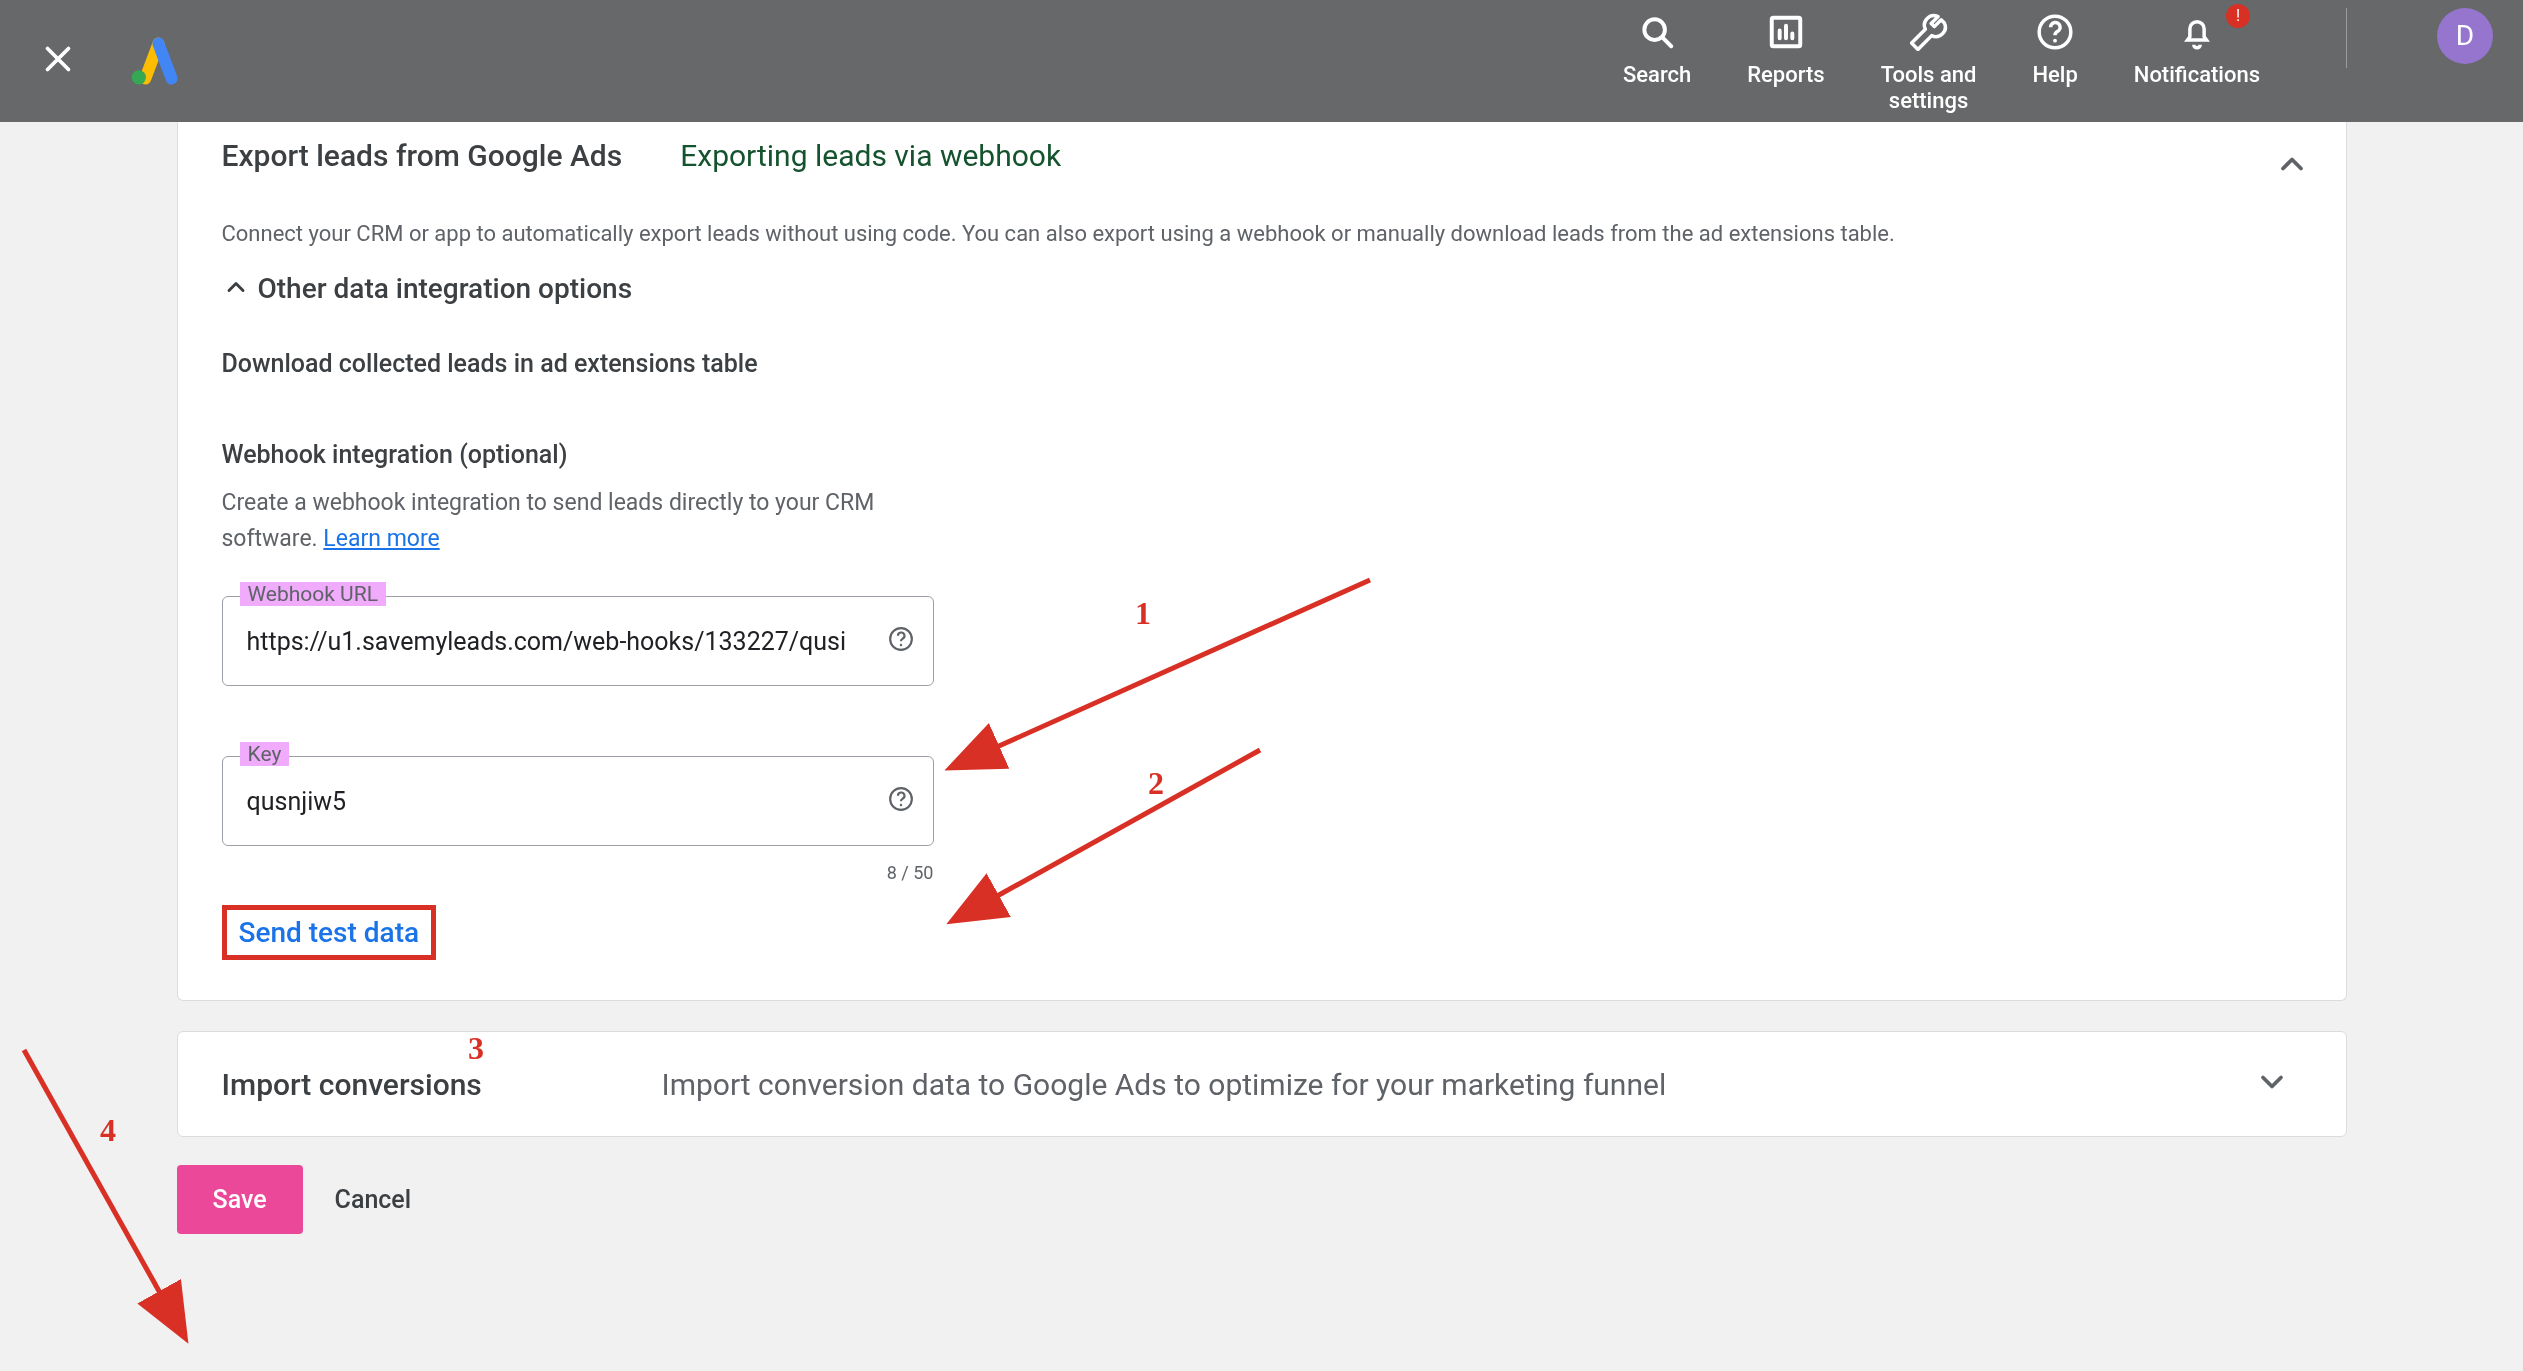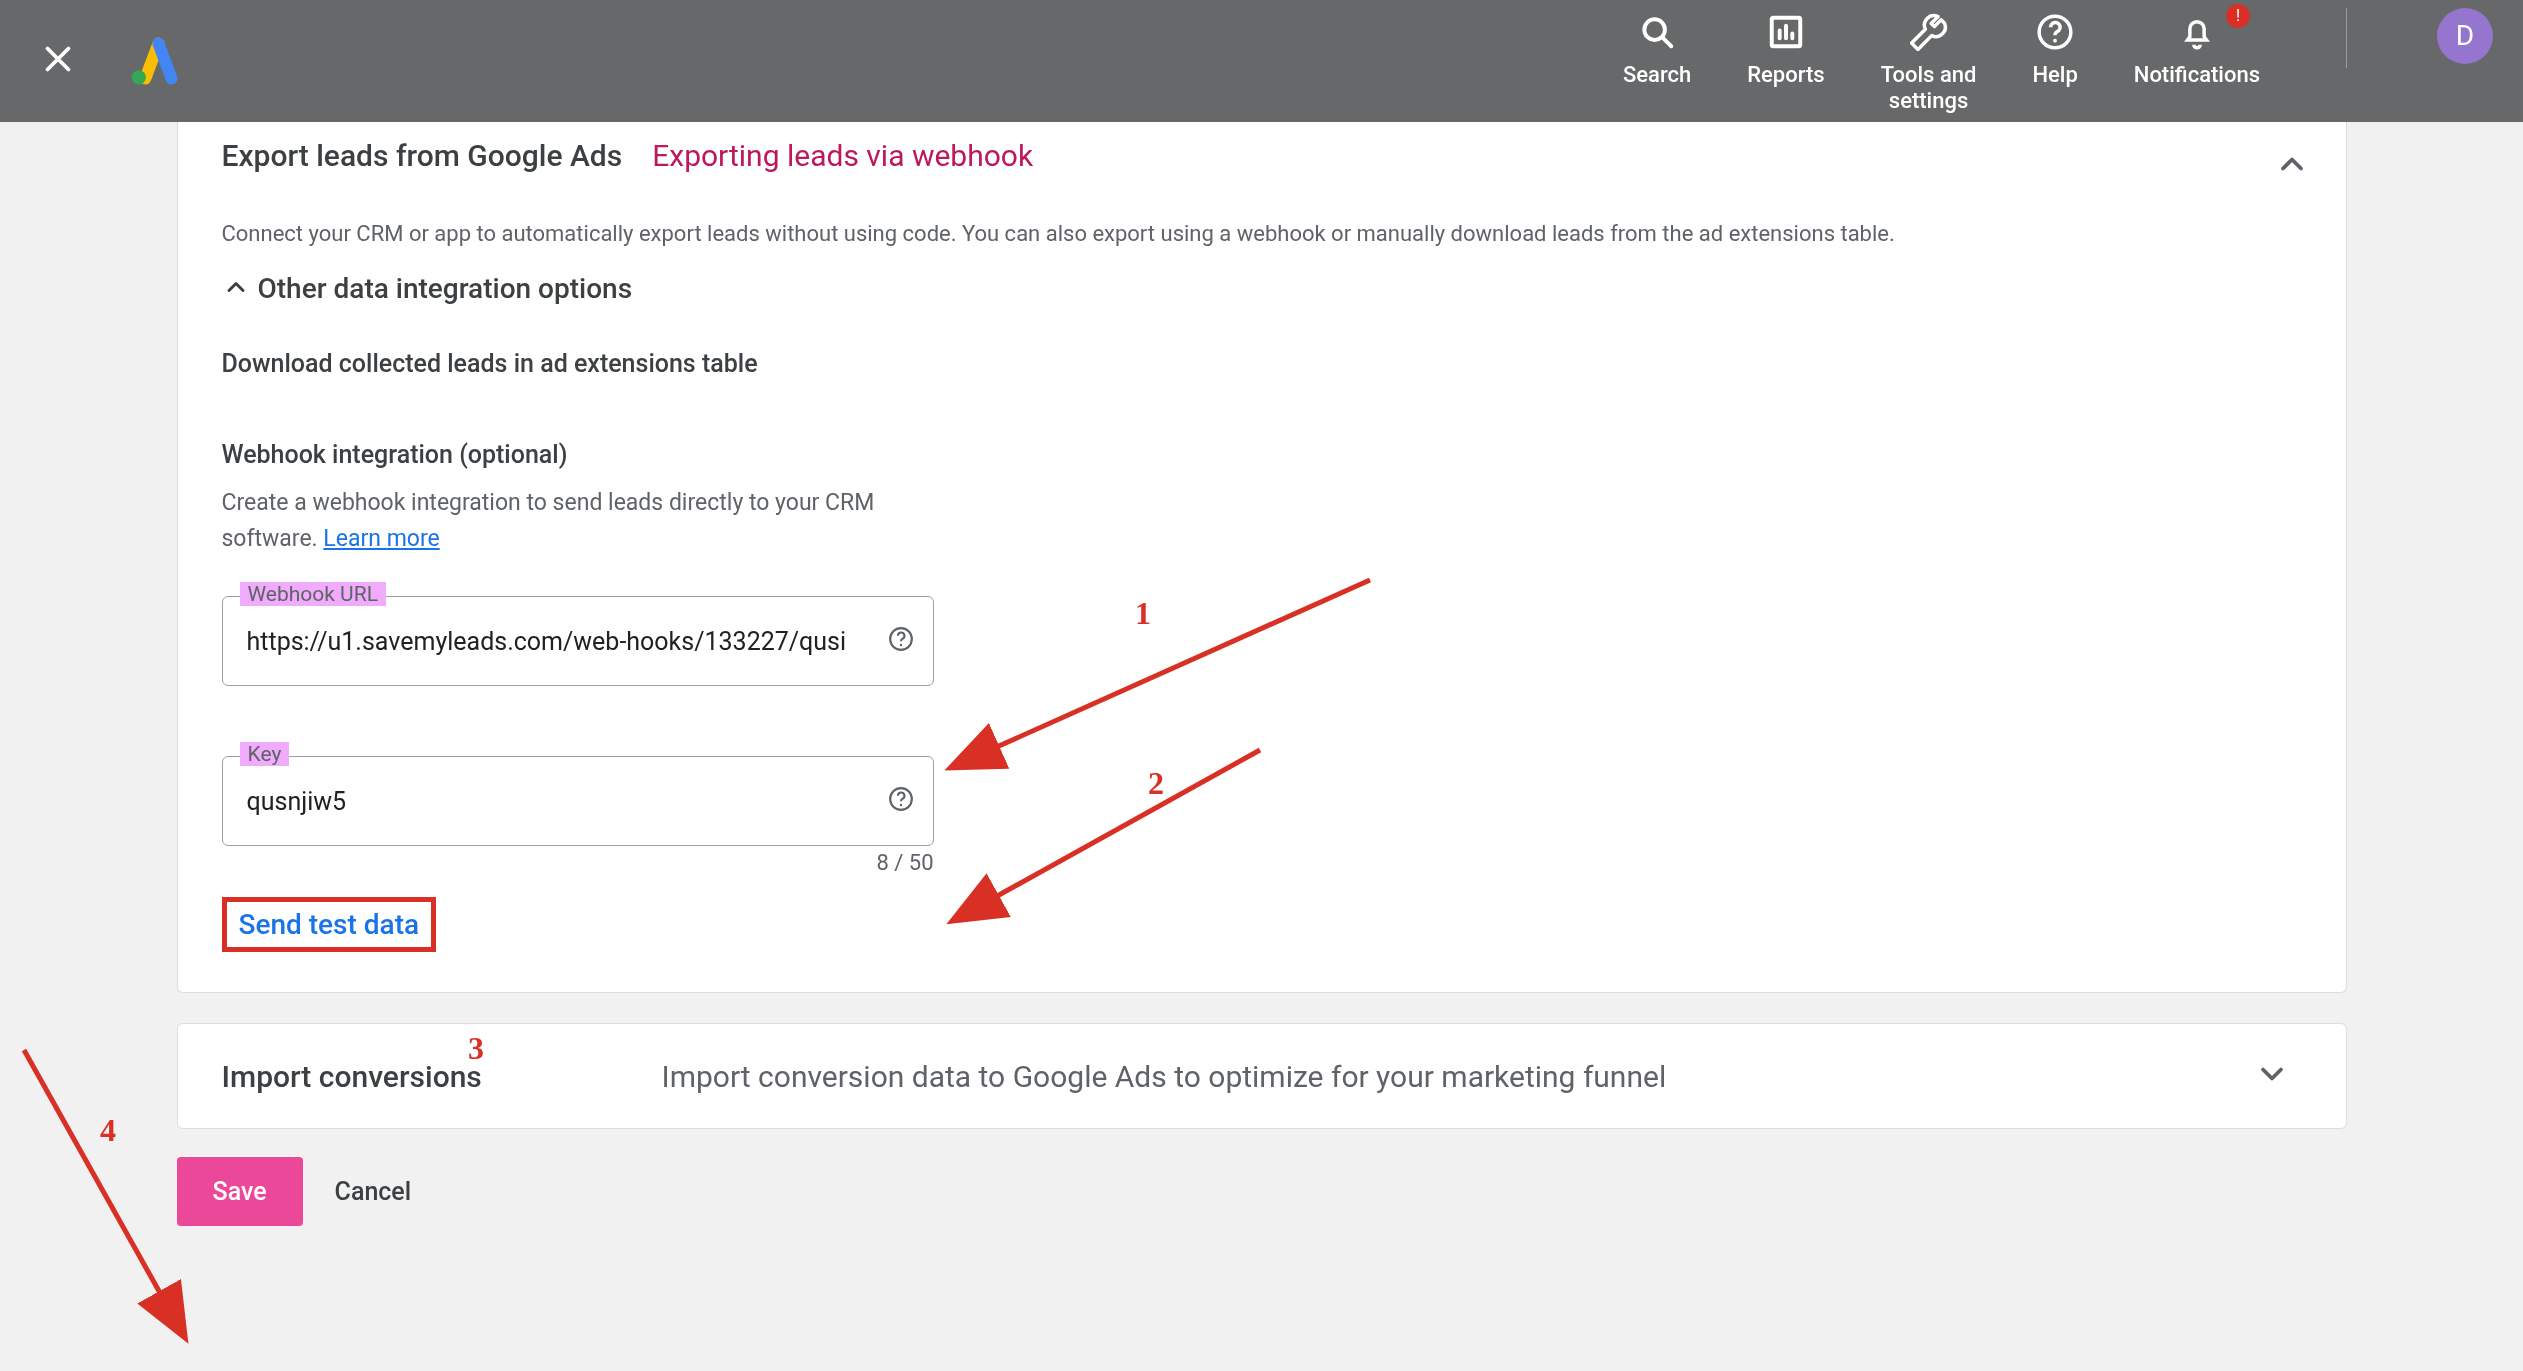--- a/index.html
+++ b/index.html
@@ -38,42 +38,42 @@
   margin: 0 auto;
   background: #fff;
   border: 1px solid #dadce0;
   border-radius: 6px;
   position: relative;
 }
 .card1 { margin-top: 0; border-top: none; border-top-left-radius: 0; border-top-right-radius: 0; padding: 16px 44px 40px 44px; }
 .card2 { margin-top: 30px; padding: 32px 44px; display: flex; align-items: center; }
 .card-header { display: flex; align-items: center; gap: 30px; }
 .card-title { font-size: 30px; color: #3c4043; font-weight: 500; }
-.card-sub { font-size: 30px; color: #be185d; }
+.card-sub { font-size: 30px; color: #14532d; margin-left: 28px; }
 .chev-collapse { position: absolute; right: 36px; top: 24px; cursor: pointer; }
 .intro { font-size: 22px; color: #5f6368; margin-top: 44px; line-height: 1.5; }
 .other-opts { display: flex; align-items: center; gap: 8px; margin-top: 22px; cursor: pointer; }
 .other-opts-label { font-size: 28px; color: #3c4043; font-weight: 500; }
 .section-h { font-size: 25px; font-weight: 500; color: #3c4043; margin-top: 44px; }
 .section-p { font-size: 23px; color: #5f6368; margin-top: 16px; line-height: 1.55; max-width: 700px; }
 .learn-more { color: #1a73e8; text-decoration: underline; cursor: pointer; }
 .field { position: relative; margin-top: 40px; width: 712px; }
 .field input {
   width: 100%; height: 90px; border: 1px solid #9aa0a6; border-radius: 6px;
   padding: 0 70px 0 24px; font-size: 25px; color: #202124; outline: none;
   font-family: inherit;
 }
 .field-label {
   position: absolute; top: -14px; left: 18px; background: #f0abfc; padding: 0 8px;
   font-size: 21px; color: #5f6368;
 }
 .field-help {
   position: absolute; right: 20px; top: 50%; transform: translateY(-50%); cursor: pointer;
 }
-.counter { text-align: right; width: 712px; font-size: 22px; color: #5f6368; margin-top: 4px; }
+.counter { text-align: right; width: 712px; font-size: 18px; color: #5f6368; margin-top: 16px; }
 .send-test-wrap { margin-top: 22px; display: inline-block; border: 5px solid #d93025; padding: 6px 12px; }
 .send-test { color: #1a73e8; font-size: 28px; font-weight: 500; cursor: pointer; background:none; border:none; font-family:inherit; }
 
 .card2 .imp-title { font-size: 30px; color: #3c4043; font-weight: 500; width: 400px; }
 .card2 .imp-desc { font-size: 30px; color: #5f6368; flex: 1; padding-left: 40px; }
 .card2 .chev-down { cursor: pointer; padding-right: 12px; }
 
 .footer-btns { width: 2170px; margin: 28px auto 0 auto; display: flex; align-items: center; gap: 32px; }
 .btn-save { background: #ec4899; color: #fff; font-size: 25px; font-weight: 500; border: none; border-radius: 4px; padding: 20px 36px; cursor: pointer; font-family: inherit; }
 .btn-cancel { background: none; border: none; color: #3c4043; font-size: 25px; font-weight: 500; cursor: pointer; font-family: inherit; }

